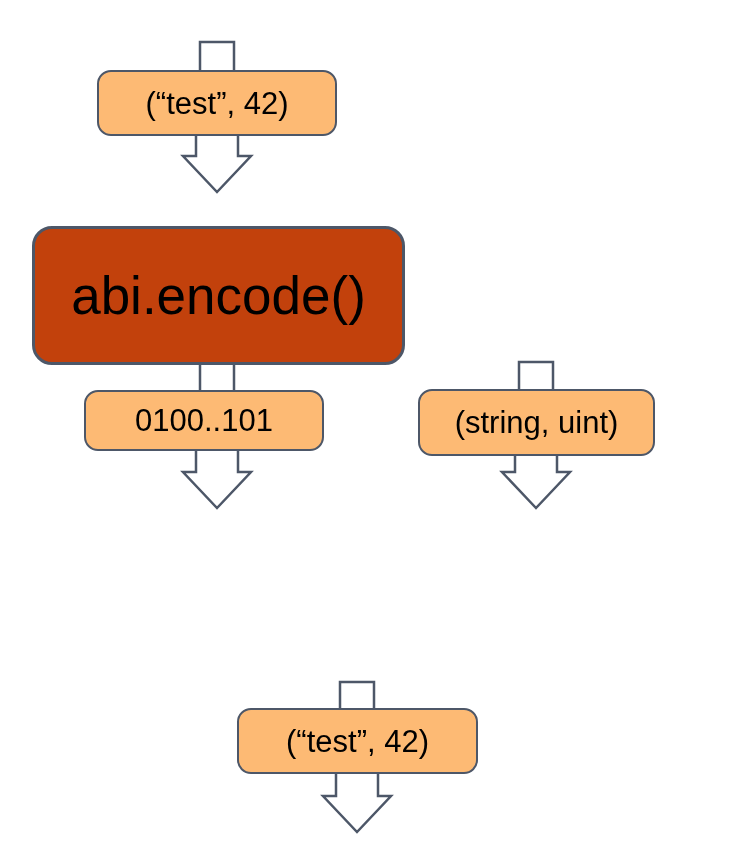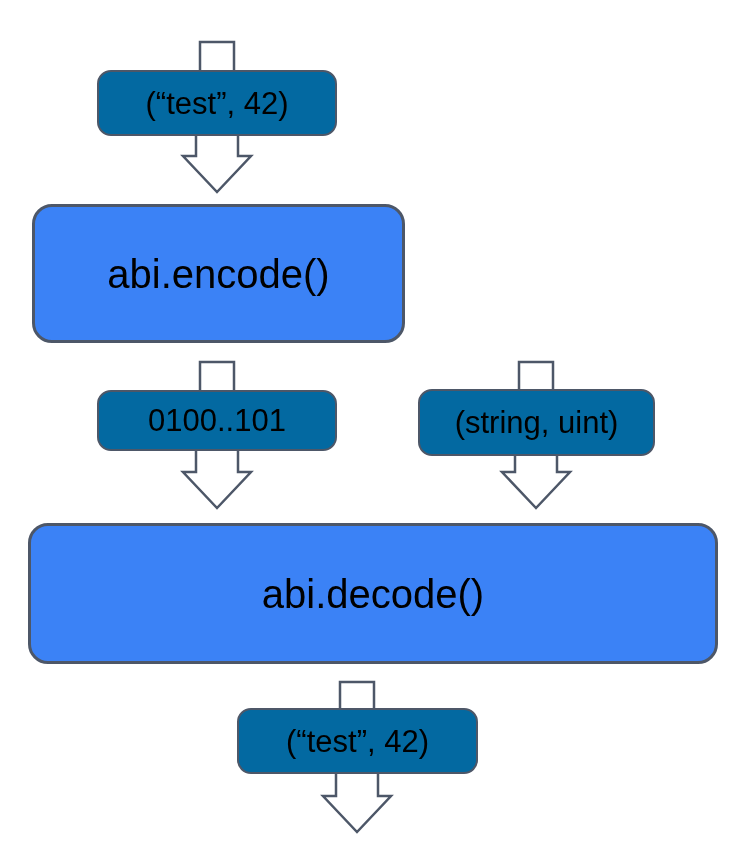--- a/index.html
+++ b/index.html
@@ -33,30 +33,31 @@
     z-index: 2;
     box-sizing: border-box;
     display: flex;
     align-items: center;
     justify-content: center;
     color: #000000;
     text-align: center;
     line-height: 1;
   }
   .label-box {
-    background: #0369a1;
+    background: #fdba74;
     border: 2.5px solid #4d5768;
     border-radius: 14px;
     font-size: 31px;
   }
   .fn-box {
-    background: #3b82f6;
+    background: #c2410c;
     border: 3px solid #4d5768;
     border-radius: 20px;
-    font-size: 40px;
+    font-size: 53px;
+    margin-top: 22px;
   }
 </style>
 </head>
 <body>
 
 <div class="canvas">
 
   <svg class="arrow-layer" width="748" height="860" viewBox="0 0 748 860" aria-hidden="true">
     <g>
       <rect x="200" y="42" width="34" height="50"></rect>
@@ -77,29 +78,26 @@
   </svg>
 
   <div class="node label-box" style="left:97px; top:70px; width:240px; height:66px;">
     <span>(“test”, 42)</span>
   </div>
 
   <div class="node fn-box" style="left:32px; top:204px; width:373px; height:139px;">
     <span>abi.encode()</span>
   </div>
 
-  <div class="node label-box" style="left:97px; top:390px; width:240px; height:61px;">
+  <div class="node label-box" style="left:84px; top:390px; width:240px; height:61px;">
     <span>0100..101</span>
   </div>
 
   <div class="node label-box" style="left:418px; top:389px; width:237px; height:67px;text-align:center;">
     <span>(string, uint)</span>
   </div>
 
-  <div class="node fn-box" style="left:28px; top:523px; width:690px; height:141px;">
-    <span>abi.decode()</span>
-  </div>
 
   <div class="node label-box" style="left:237px; top:708px; width:241px; height:66px;">
     <span>(“test”, 42)</span>
   </div>
 
 </div>
 
 </body></html>

